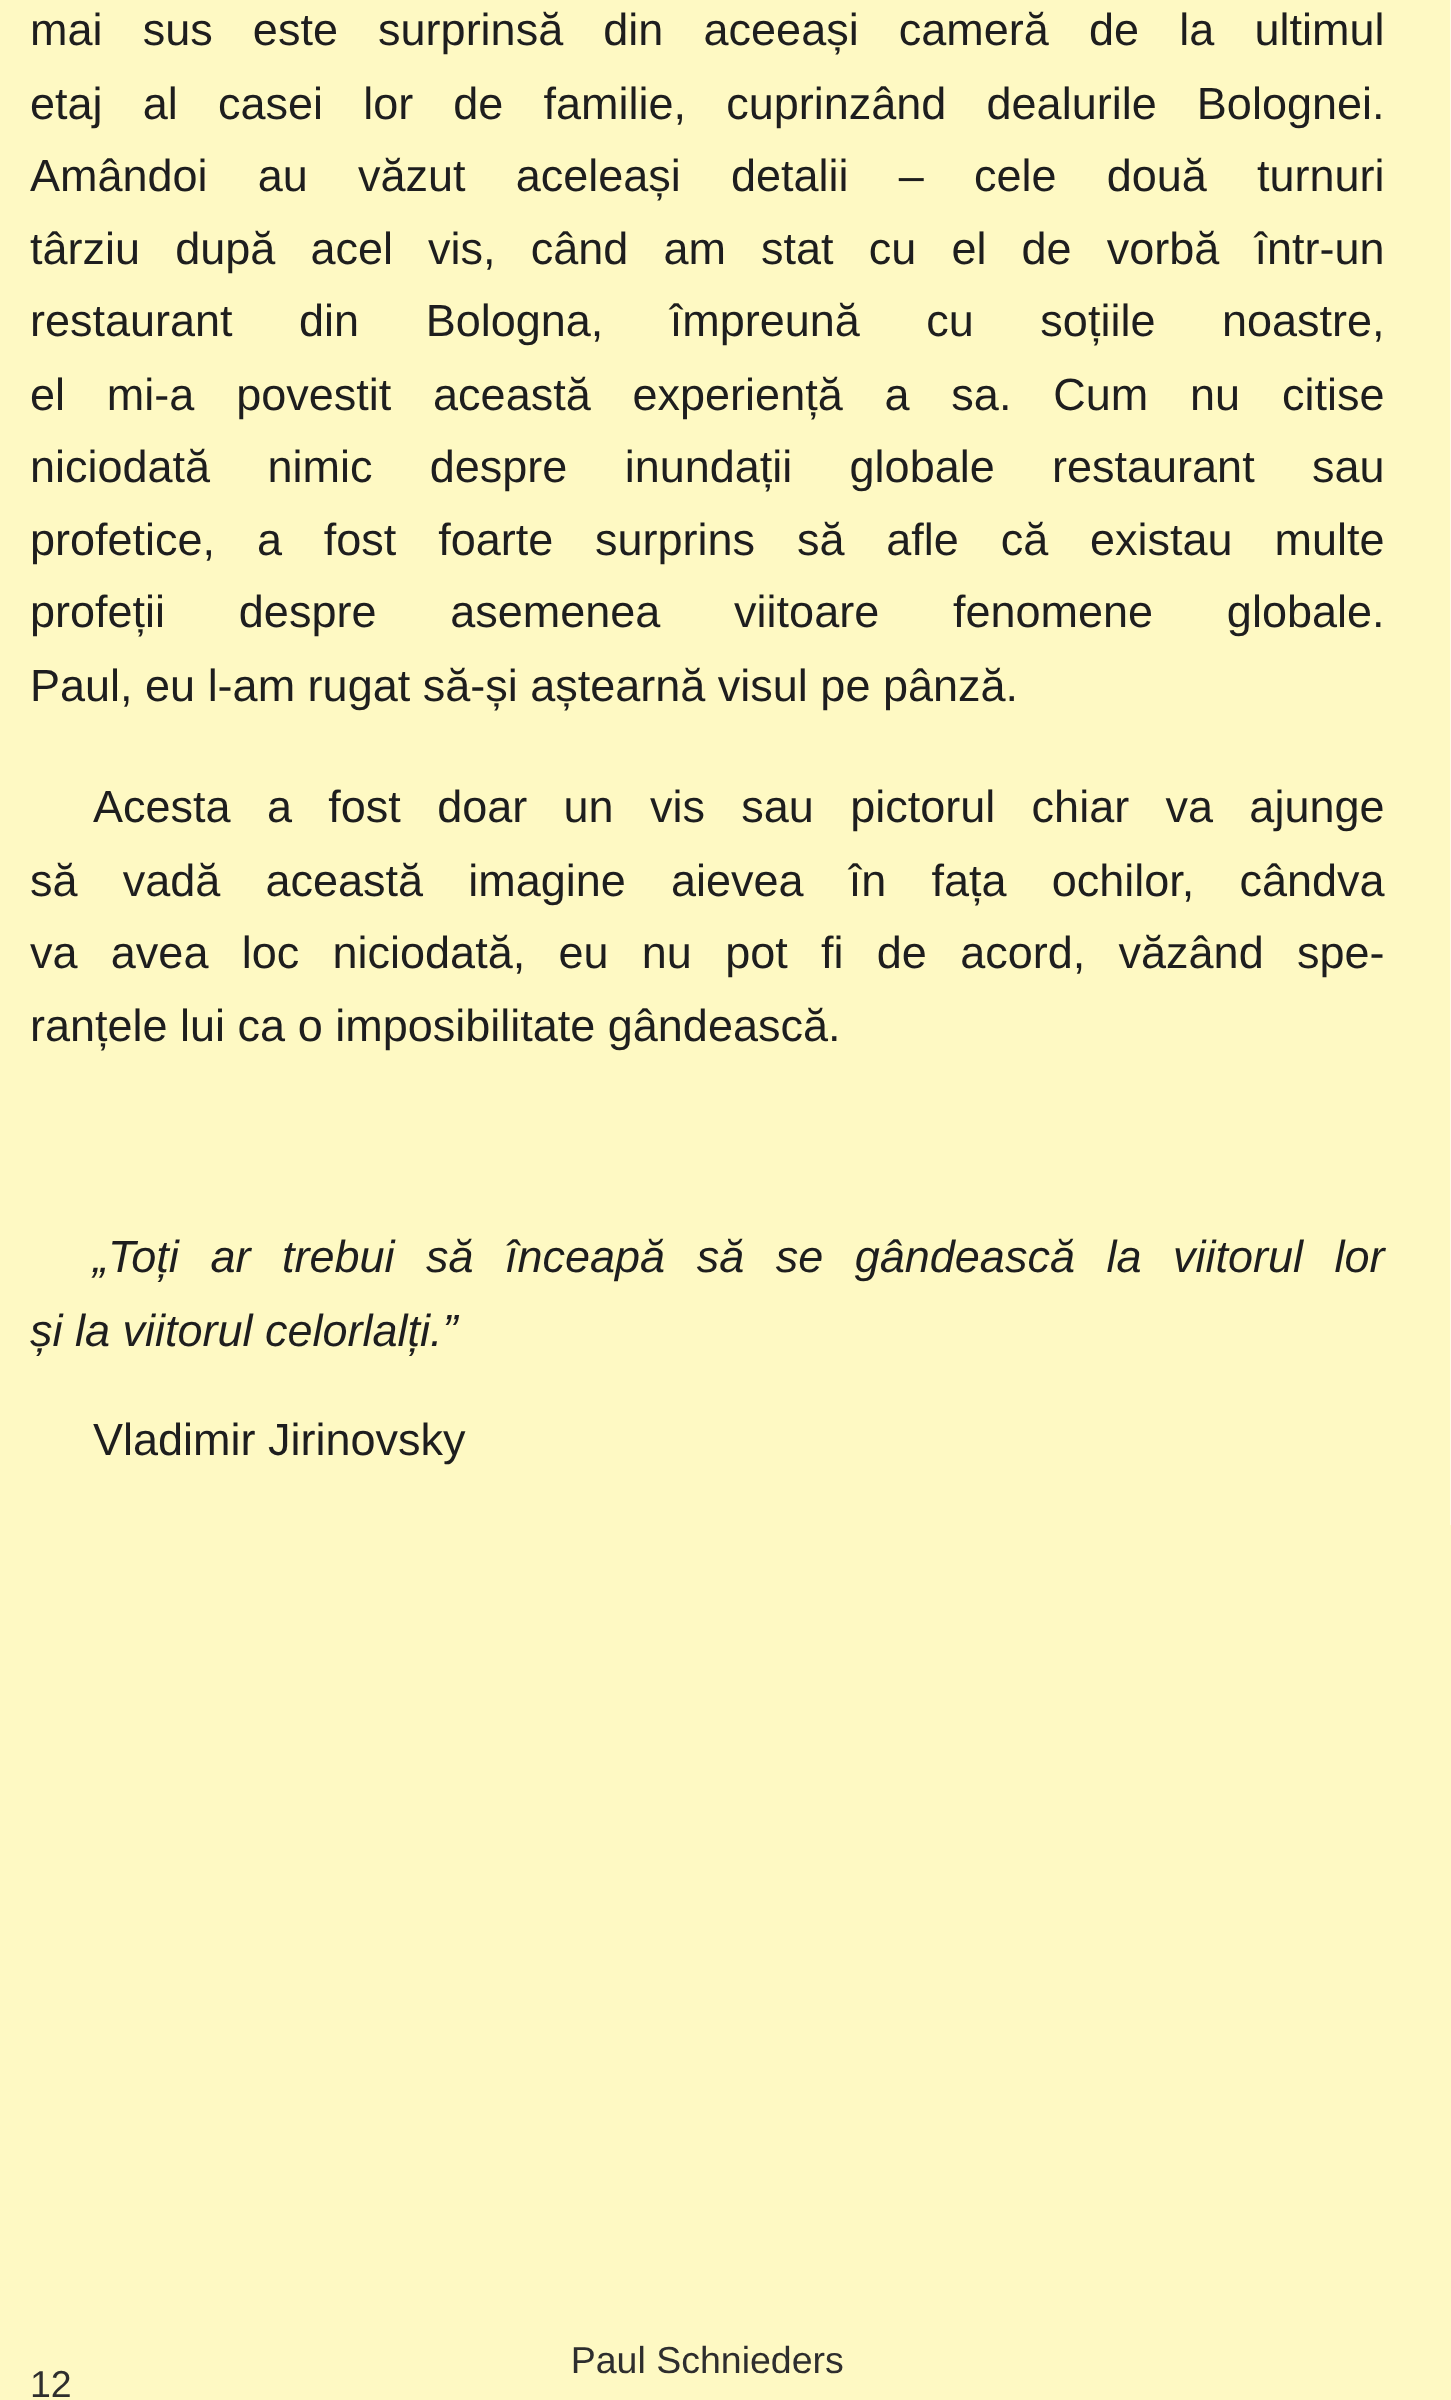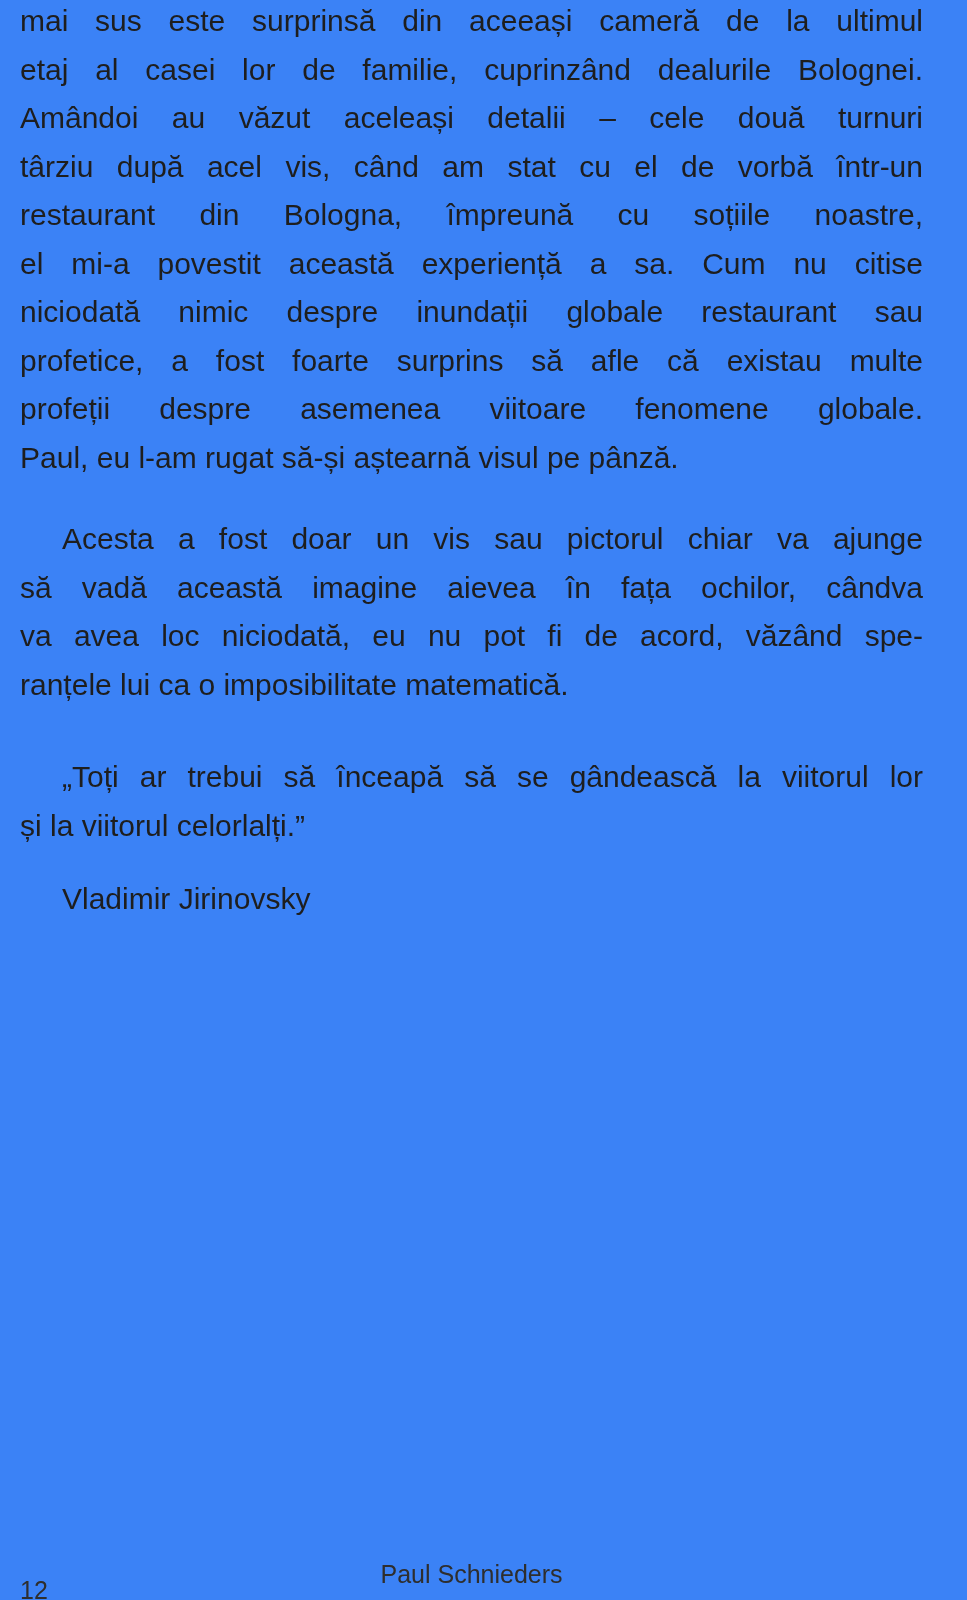--- a/index.html
+++ b/index.html
@@ -28,60 +28,60 @@
     text-align: justify;
     text-align-last: justify;
   }
   .line.last {
     text-align-last: left;
   }
   .line.indent {
     text-indent: 42px;
   }
   .para-1 { margin-top: 33px; }
-  .para-2 { margin-top: 44px; }
+  .para-2 { margin-top: 106px; font-style: italic; }
   .para-3 { margin-top: 25px; }
   .footer {
     position: absolute;
     top: 1559px;
     left: 20px;
     width: 903px;
     font-size: 25px;
     line-height: 30px;
     color: #2e2e2e;
     text-align: center;
   }
   .pagenum {
     position: absolute;
     left: 0;
     top: 16px;
   }
 </style>
 </head>
 <body>
 
-<div class="page" style="background: #3b82f6; color: rgb(30, 30, 30);">
+<div class="page" style="background: #fef9c3; color: rgb(30, 30, 30);">
   <div class="content">
       <div class="para para-0">
         <div class="line">mai sus este surprinsă din aceeași cameră de la ultimul</div>
         <div class="line">etaj al casei lor de familie, cuprinzând dealurile Bolognei.</div>
         <div class="line">Amândoi au văzut aceleași detalii – cele două turnuri</div>
         <div class="line">târziu după acel vis, când am stat cu el de vorbă într-un</div>
         <div class="line">restaurant din Bologna, împreună cu soțiile noastre,</div>
         <div class="line">el mi-a povestit această experiență a sa. Cum nu citise</div>
         <div class="line">niciodată nimic despre inundații globale restaurant sau</div>
         <div class="line">profetice, a fost foarte surprins să afle că existau multe</div>
         <div class="line">profeții despre asemenea viitoare fenomene globale.</div>
         <div class="line last">Paul, eu l-am rugat să-și aștearnă visul pe pânză.</div>
       </div>
       <div class="para para-1">
         <div class="line indent">Acesta a fost doar un vis sau pictorul chiar va ajunge</div>
         <div class="line">să vadă această imagine aievea în fața ochilor, cândva</div>
         <div class="line">va avea loc niciodată, eu nu pot fi de acord, văzând spe-</div>
-        <div class="line last">ranțele lui ca o imposibilitate matematică.</div>
+        <div class="line last">ranțele lui ca o imposibilitate gândească.</div>
       </div>
       <div class="para para-2">
         <div class="line indent">„Toți ar trebui să înceapă să se gândească la viitorul lor</div>
         <div class="line last">și la viitorul celorlalți.”</div>
       </div>
       <div class="para para-3">
         <div class="line last indent">Vladimir Jirinovsky</div>
       </div>
     </div>
   <div class="footer">

